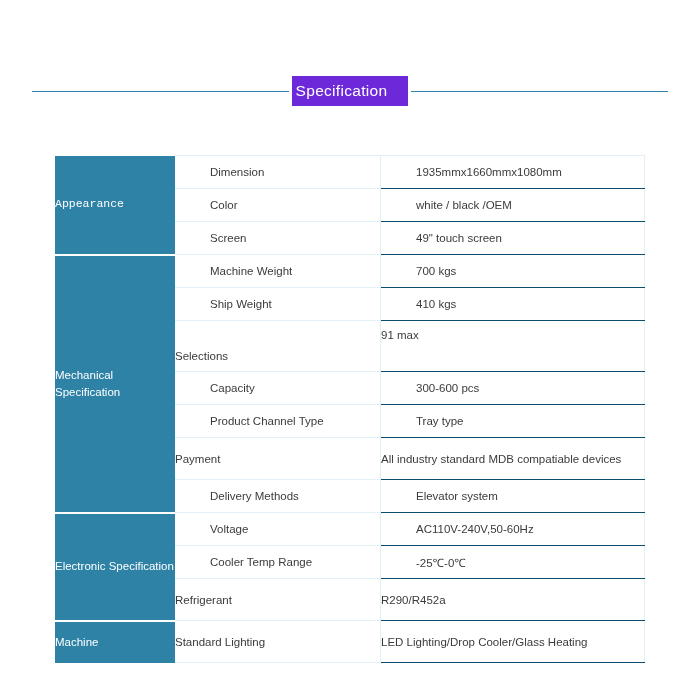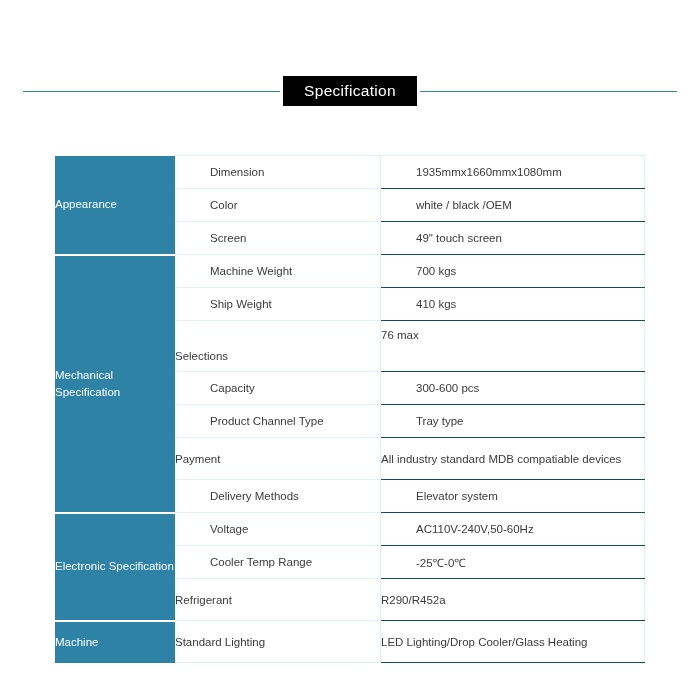--- a/index.html
+++ b/index.html
@@ -34,25 +34,25 @@
   }
   .rule {
     height: 1px;
     background: #2f86aa;
     flex: 0 0 auto;
   }
   .rule-left  { width: 257px; margin-right: 3px; }
   .rule-right { width: 257px; margin-left: 3px; }
 
   .title-badge {
-    background: #000000;
+    background: #6d28d9;
     color: #ffffff;
     font-size: 15.5px;
     letter-spacing: .3px;
-    padding: 7px 21px 8px 21px;
+    padding: 7px 21px 8px 4px;
     line-height: 1;
     white-space: nowrap;
     flex: 0 0 auto;
   }
 
   
   .spec-table {
     position: absolute;
     left: 55px;
     top: 155px;
@@ -69,21 +69,21 @@
     width: 120px;
     background: #2d82a6;
     color: #ffffff;
     font-size: 11.5px;
     line-height: 1.45;
     padding: 10px 0 10px 12px;
     border-top: 2px solid #ffffff;
     border-bottom: 2px solid #ffffff;
     vertical-align: middle;
   }
-  .cat-cell.first { border-top: none; }
+  .cat-cell.first { border-top: none; font-family: Liberation Mono, monospace; }
   .cat-cell.last  { border-bottom: none; }
 
   .label-cell {
     width: 170px;
     font-size: 11.5px;
     color: #3b3b3b;
     padding: 0 10px 0 11px;
     border-bottom: 1px solid #e3eff7;
     border-right: 1px solid #e3eff7;
     border-top: 1px solid transparent;
@@ -139,21 +139,21 @@
         <td class="cat-cell" rowspan="7">Mechanical Specification</td>
         <td class="label-cell">Machine Weight</td>
         <td class="value-cell">700 kgs</td>
       </tr>
       <tr class="h-normal">
         <td class="label-cell">Ship Weight</td>
         <td class="value-cell">410 kgs</td>
       </tr>
       <tr class="h-tall shift-up">
         <td class="label-cell">Selections</td>
-        <td class="value-cell">76 max</td>
+        <td class="value-cell">91 max</td>
       </tr>
       <tr class="h-normal">
         <td class="label-cell">Capacity</td>
         <td class="value-cell">300-600 pcs</td>
       </tr>
       <tr class="h-normal">
         <td class="label-cell">Product Channel Type</td>
         <td class="value-cell">Tray type</td>
       </tr>
       <tr class="h-tall">

